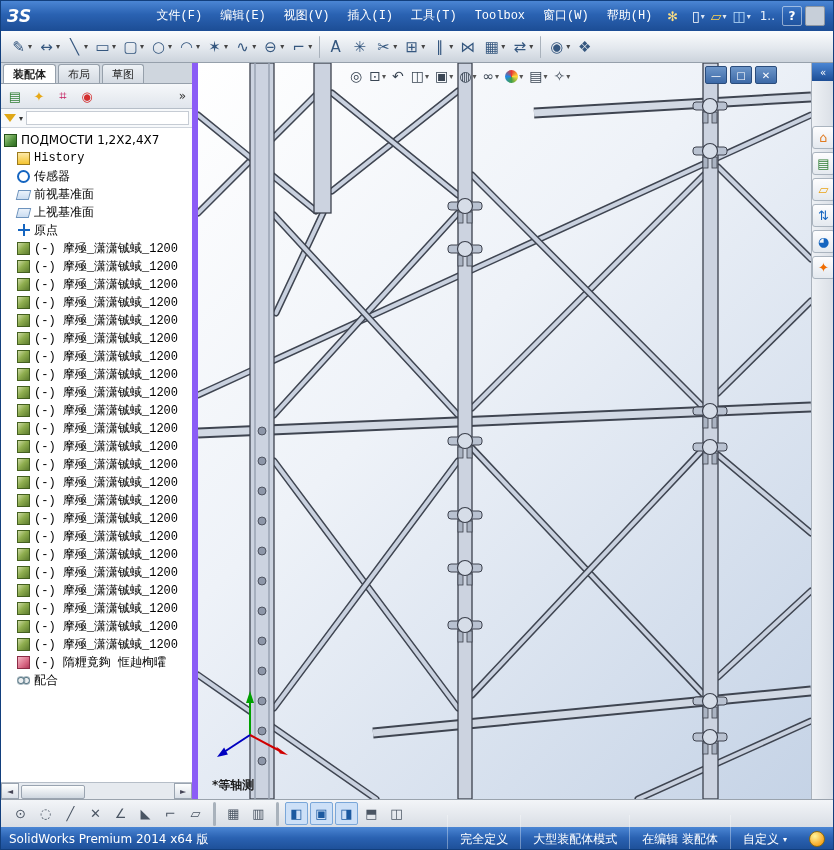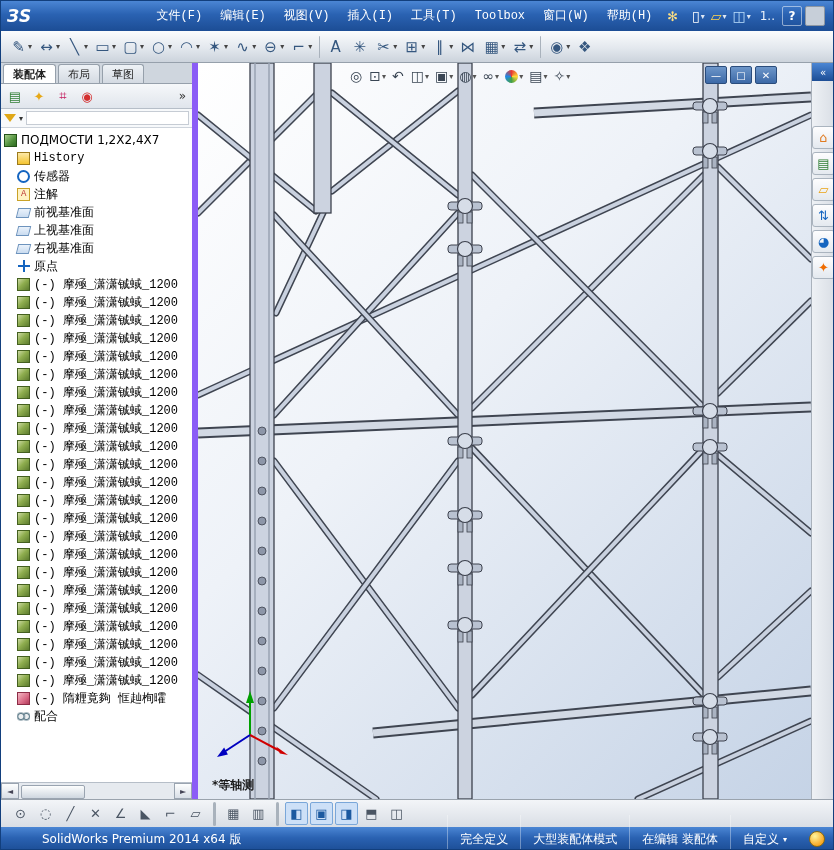--- a/index.html
+++ b/index.html
@@ -131,21 +131,21 @@
     background:linear-gradient(#f3f5f8,#d9dee5);border-top:1px solid #9aa3ad;
     display:flex;align-items:center;gap:2px;padding-left:8px;box-sizing:border-box;}
   .bbtn{width:21px;height:21px;display:flex;align-items:center;justify-content:center;
     color:#4a5563;font-size:13px;border-radius:2px;border:1px solid transparent;}
   .bbtn[data-pressed="true"]{background:#cde0f7;border:1px solid #7aa7d9;color:#1c5aa0;}
 
   
   .statusbar{position:absolute;left:0;top:826px;width:100%;height:24px;
     background:linear-gradient(#4b86d4 0%,#2a62b2 45%,#1c4d95 100%);
     color:#fff;display:flex;align-items:center;box-sizing:border-box;}
-  .status-left{padding-left:0;white-space:nowrap;margin-left:41px;}
+  .status-left{padding-left:8px;white-space:nowrap;}
   .status-right{margin-left:auto;display:flex;align-items:center;height:100%;}
   .status-seg{padding:12px 12px;height:100%;display:flex;align-items:center;
     border-left:1px solid rgba(255,255,255,.35);white-space:nowrap;}
   .status-seg .arrow{font-size:8px;margin-left:4px;}
   .status-ball{width:14px;height:14px;border-radius:50%;margin:0 8px 0 10px;
     background:radial-gradient(circle at 35% 30%,#fff59d,#f9a825 70%);border:1px solid #8a6a10;}
 </style>
 </head>
 <body>
 
@@ -367,39 +367,31 @@
         <div class="tree-row" data-ind="1">
           <span class="tree-icon" data-icon="history-icon"></span>
           <span class="tree-label">History</span>
         </div>
 
         <div class="tree-row" data-ind="1">
           <span class="tree-icon" data-icon="sensors-icon"></span>
           <span class="tree-label">传感器</span>
         </div>
 
-        <div class="tree-row" data-ind="1">
-          <span class="tree-icon" data-icon="annotations-icon"></span>
-          <span class="tree-label">注解</span>
-        </div>
 
         <div class="tree-row" data-ind="1">
           <span class="tree-icon" data-icon="plane-icon"></span>
           <span class="tree-label">前视基准面</span>
         </div>
 
         <div class="tree-row" data-ind="1">
           <span class="tree-icon" data-icon="plane-icon"></span>
           <span class="tree-label">上视基准面</span>
         </div>
 
-        <div class="tree-row" data-ind="1">
-          <span class="tree-icon" data-icon="plane-icon"></span>
-          <span class="tree-label">右视基准面</span>
-        </div>
 
         <div class="tree-row" data-ind="1">
           <span class="tree-icon" data-icon="origin-icon"></span>
           <span class="tree-label">原点</span>
         </div>
 
         <div class="tree-row" data-ind="1">
           <span class="tree-icon" data-icon="component-icon"></span>
           <span class="tree-label">(-) 摩殛_潇潇铖蜮_1200</span>
         </div>

